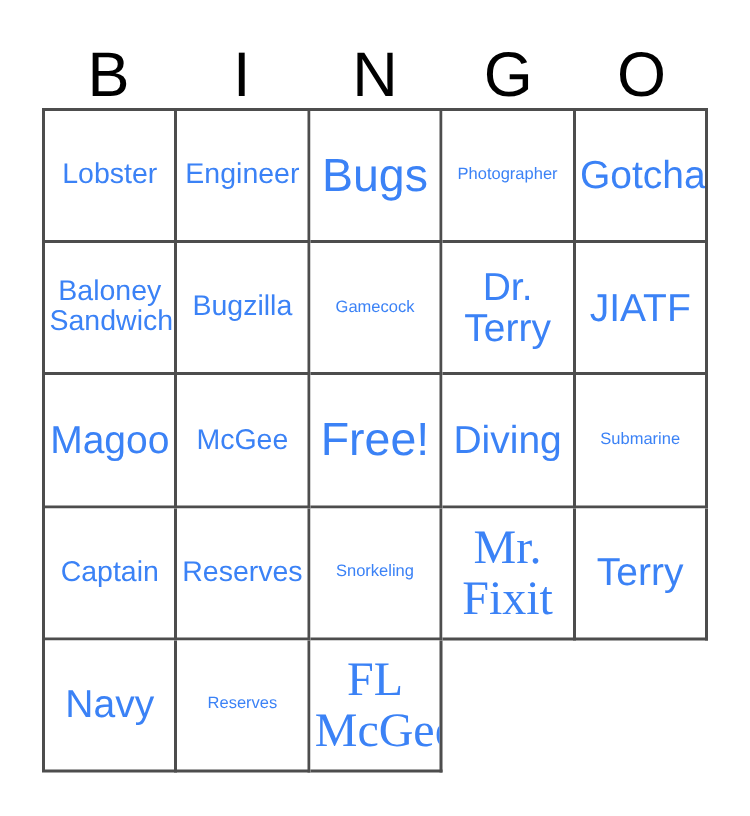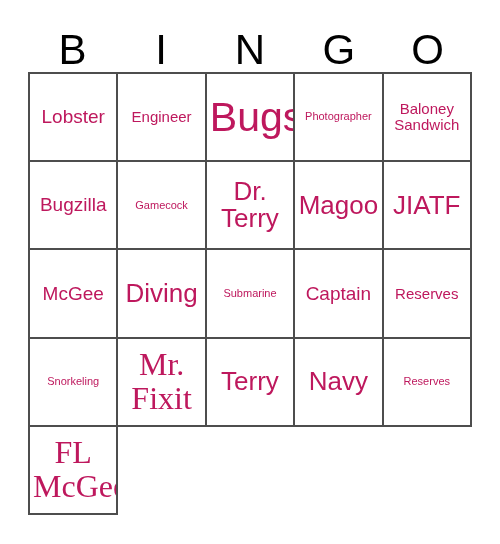--- a/index.html
+++ b/index.html
@@ -64,30 +64,30 @@
     display: flex;
     align-items: center;
     justify-content: center;
     text-align: center;
     padding: 2px 3px;
     overflow: hidden;
   }
   .cell .txt {
     display: block;
     width: 100%;
-    color: #be185d;
+    color: #3b82f6;
     line-height: 1.05;
     white-space: pre-line;
   }
   
   .s-xl  { font-size: 32px; font-family: Liberation Serif, serif; }
-  .s-lg  { font-size: 41px; }
+  .s-lg  { font-size: 31px; }
   .s-md  { font-size: 26px; }
   .s-sm  { font-size: 19px; }
-  .s-xs  { font-size: 15px; }
+  .s-xs  { font-size: 19px; }
   .s-xxs { font-size: 11px; }
 </style>
 </head>
 <body>
 
 <div id="card">
 
   <div id="header">
     <div class="hcell">
         <span>B</span>
@@ -113,41 +113,47 @@
       <div class="cell">
         <span class="txt s-xs">Engineer</span>
       </div>
       <div class="cell">
         <span class="txt s-lg">Bugs</span>
       </div>
       <div class="cell">
         <span class="txt s-xxs">Photographer</span>
       </div>
       <div class="cell">
+        <span class="txt s-md">Gotcha</span>
+      </div>
+      <div class="cell">
         <span class="txt s-xs">Baloney
 Sandwich</span>
       </div>
       <div class="cell">
         <span class="txt s-sm">Bugzilla</span>
       </div>
       <div class="cell">
         <span class="txt s-xxs">Gamecock</span>
       </div>
       <div class="cell">
         <span class="txt s-md">Dr.
 Terry</span>
       </div>
       <div class="cell">
+        <span class="txt s-md">JIATF</span>
+      </div>
+      <div class="cell">
         <span class="txt s-md">Magoo</span>
       </div>
       <div class="cell">
-        <span class="txt s-md">JIATF</span>
+        <span class="txt s-sm">McGee</span>
       </div>
       <div class="cell">
-        <span class="txt s-sm">McGee</span>
+        <span class="txt s-lg">Free!</span>
       </div>
       <div class="cell">
         <span class="txt s-md">Diving</span>
       </div>
       <div class="cell">
         <span class="txt s-xxs">Submarine</span>
       </div>
       <div class="cell">
         <span class="txt s-sm">Captain</span>
       </div>

